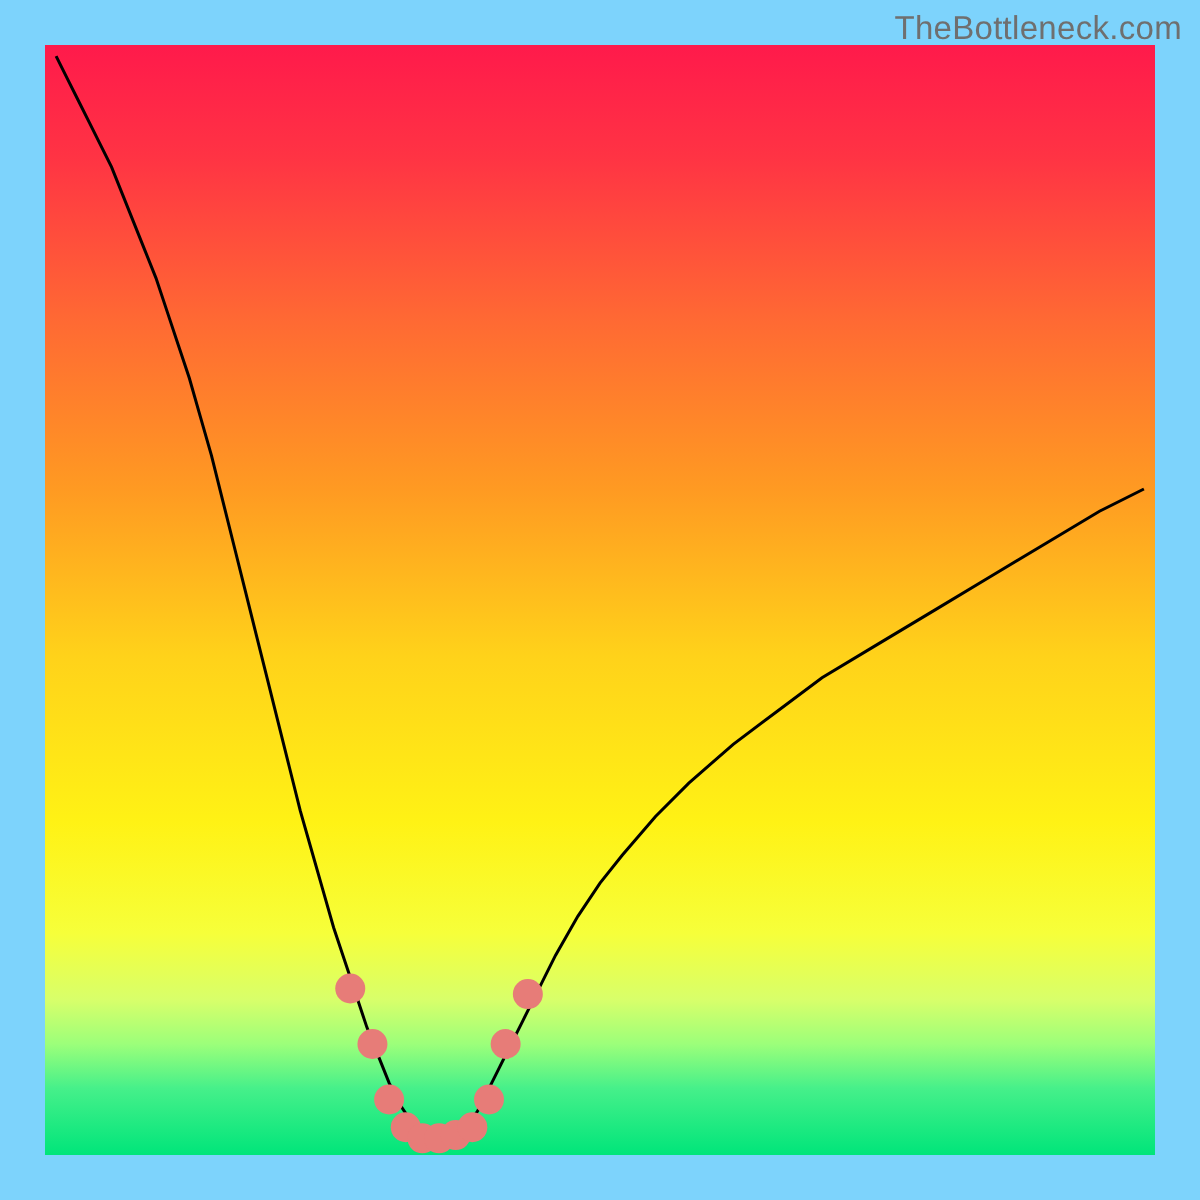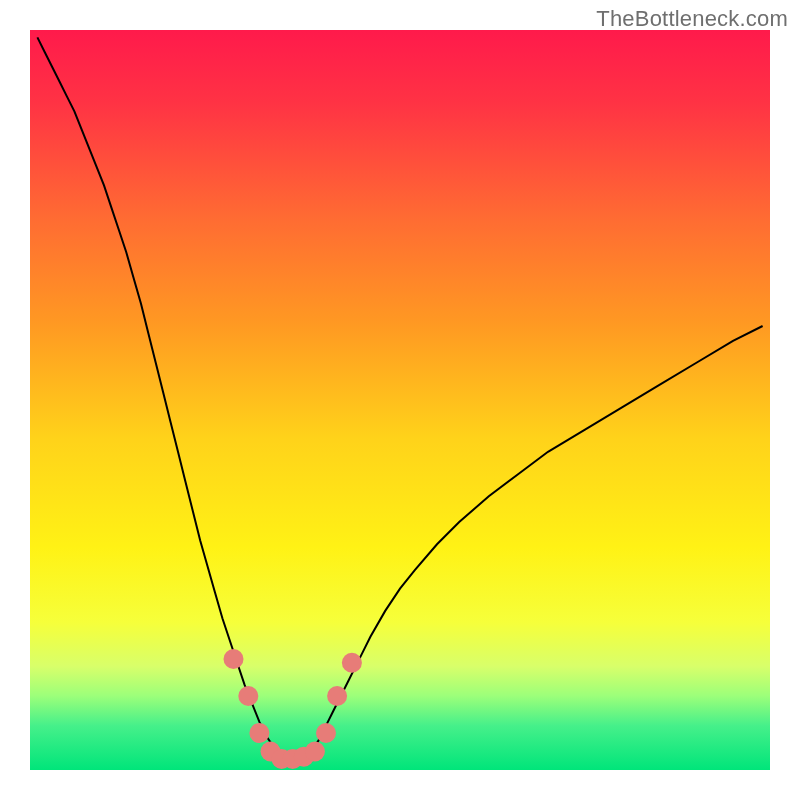--- a/index.html
+++ b/index.html
@@ -8,21 +8,21 @@
     width: 800px;
     height: 800px;
     background: #000;
     overflow: hidden;
     font-family: Arial, Helvetica, sans-serif;
   }
   .frame {
     position: absolute;
     left: 0; top: 0;
     width: 800px; height: 800px;
-    background: #ffffff;
+    background: #7dd3fc;
   }
   .plot-area {
     position: absolute;
     left: 30px;
     top: 30px;
     width: 740px;
     height: 740px;
     overflow: hidden;
   }
   .watermark {

